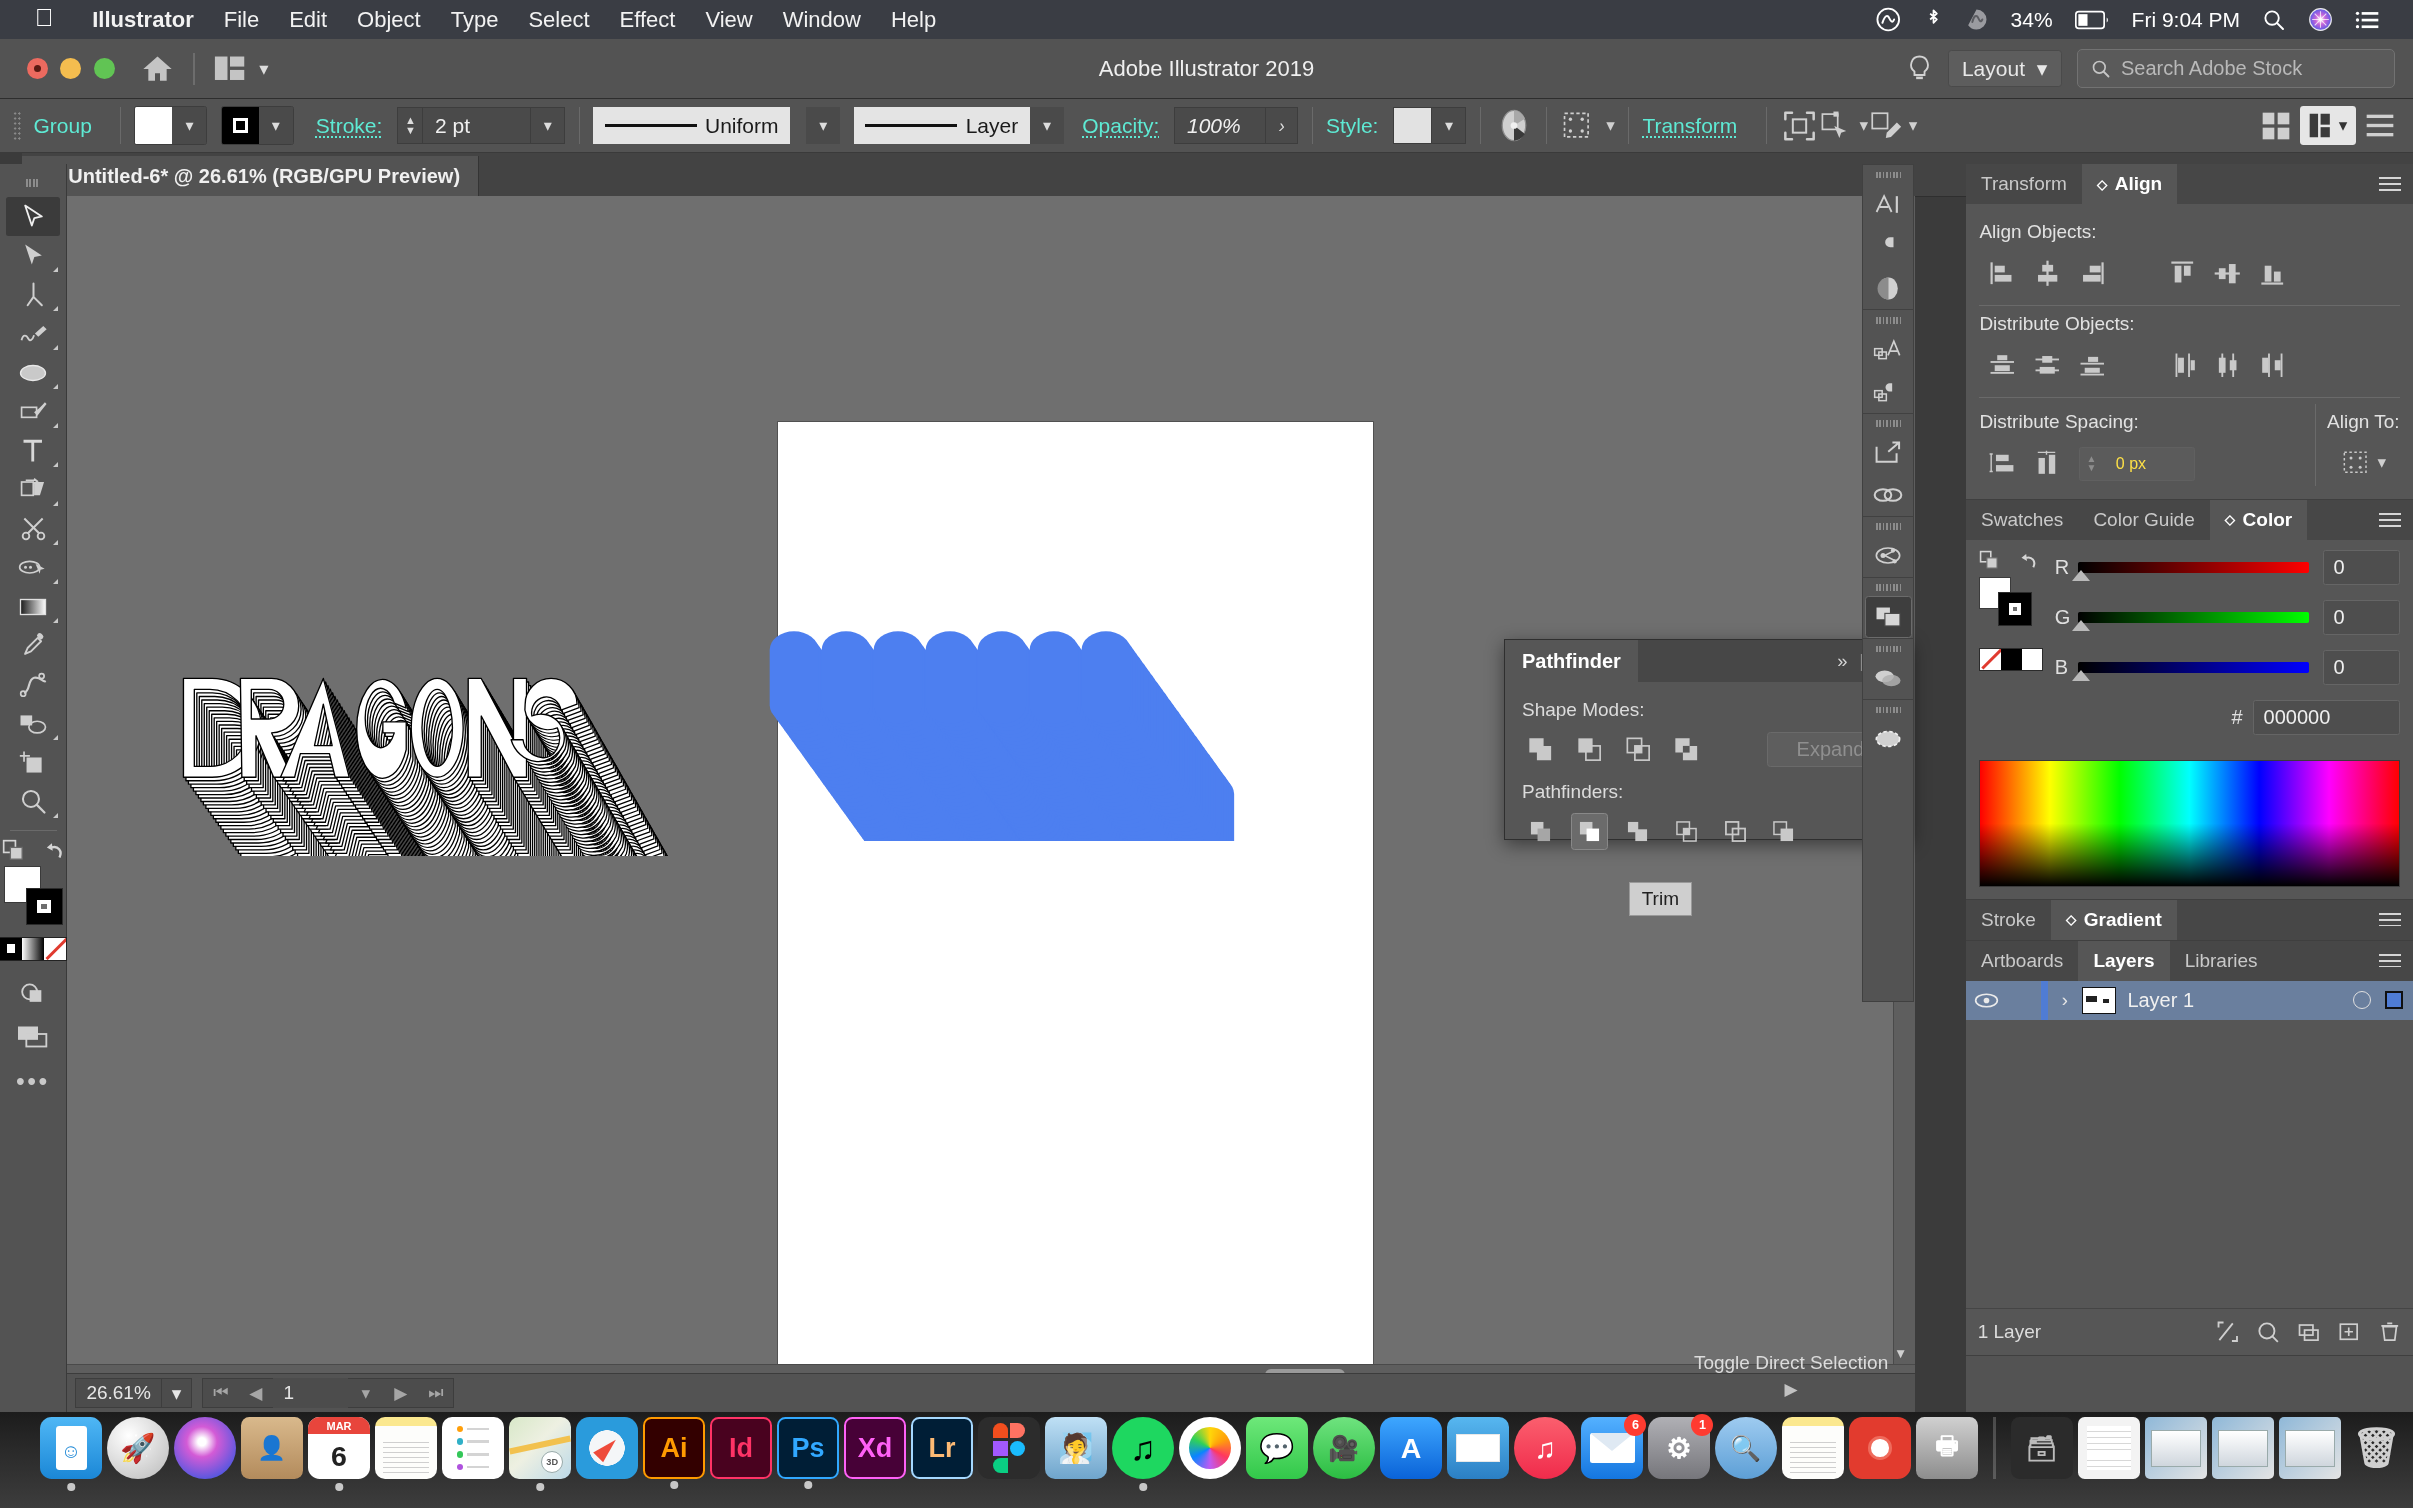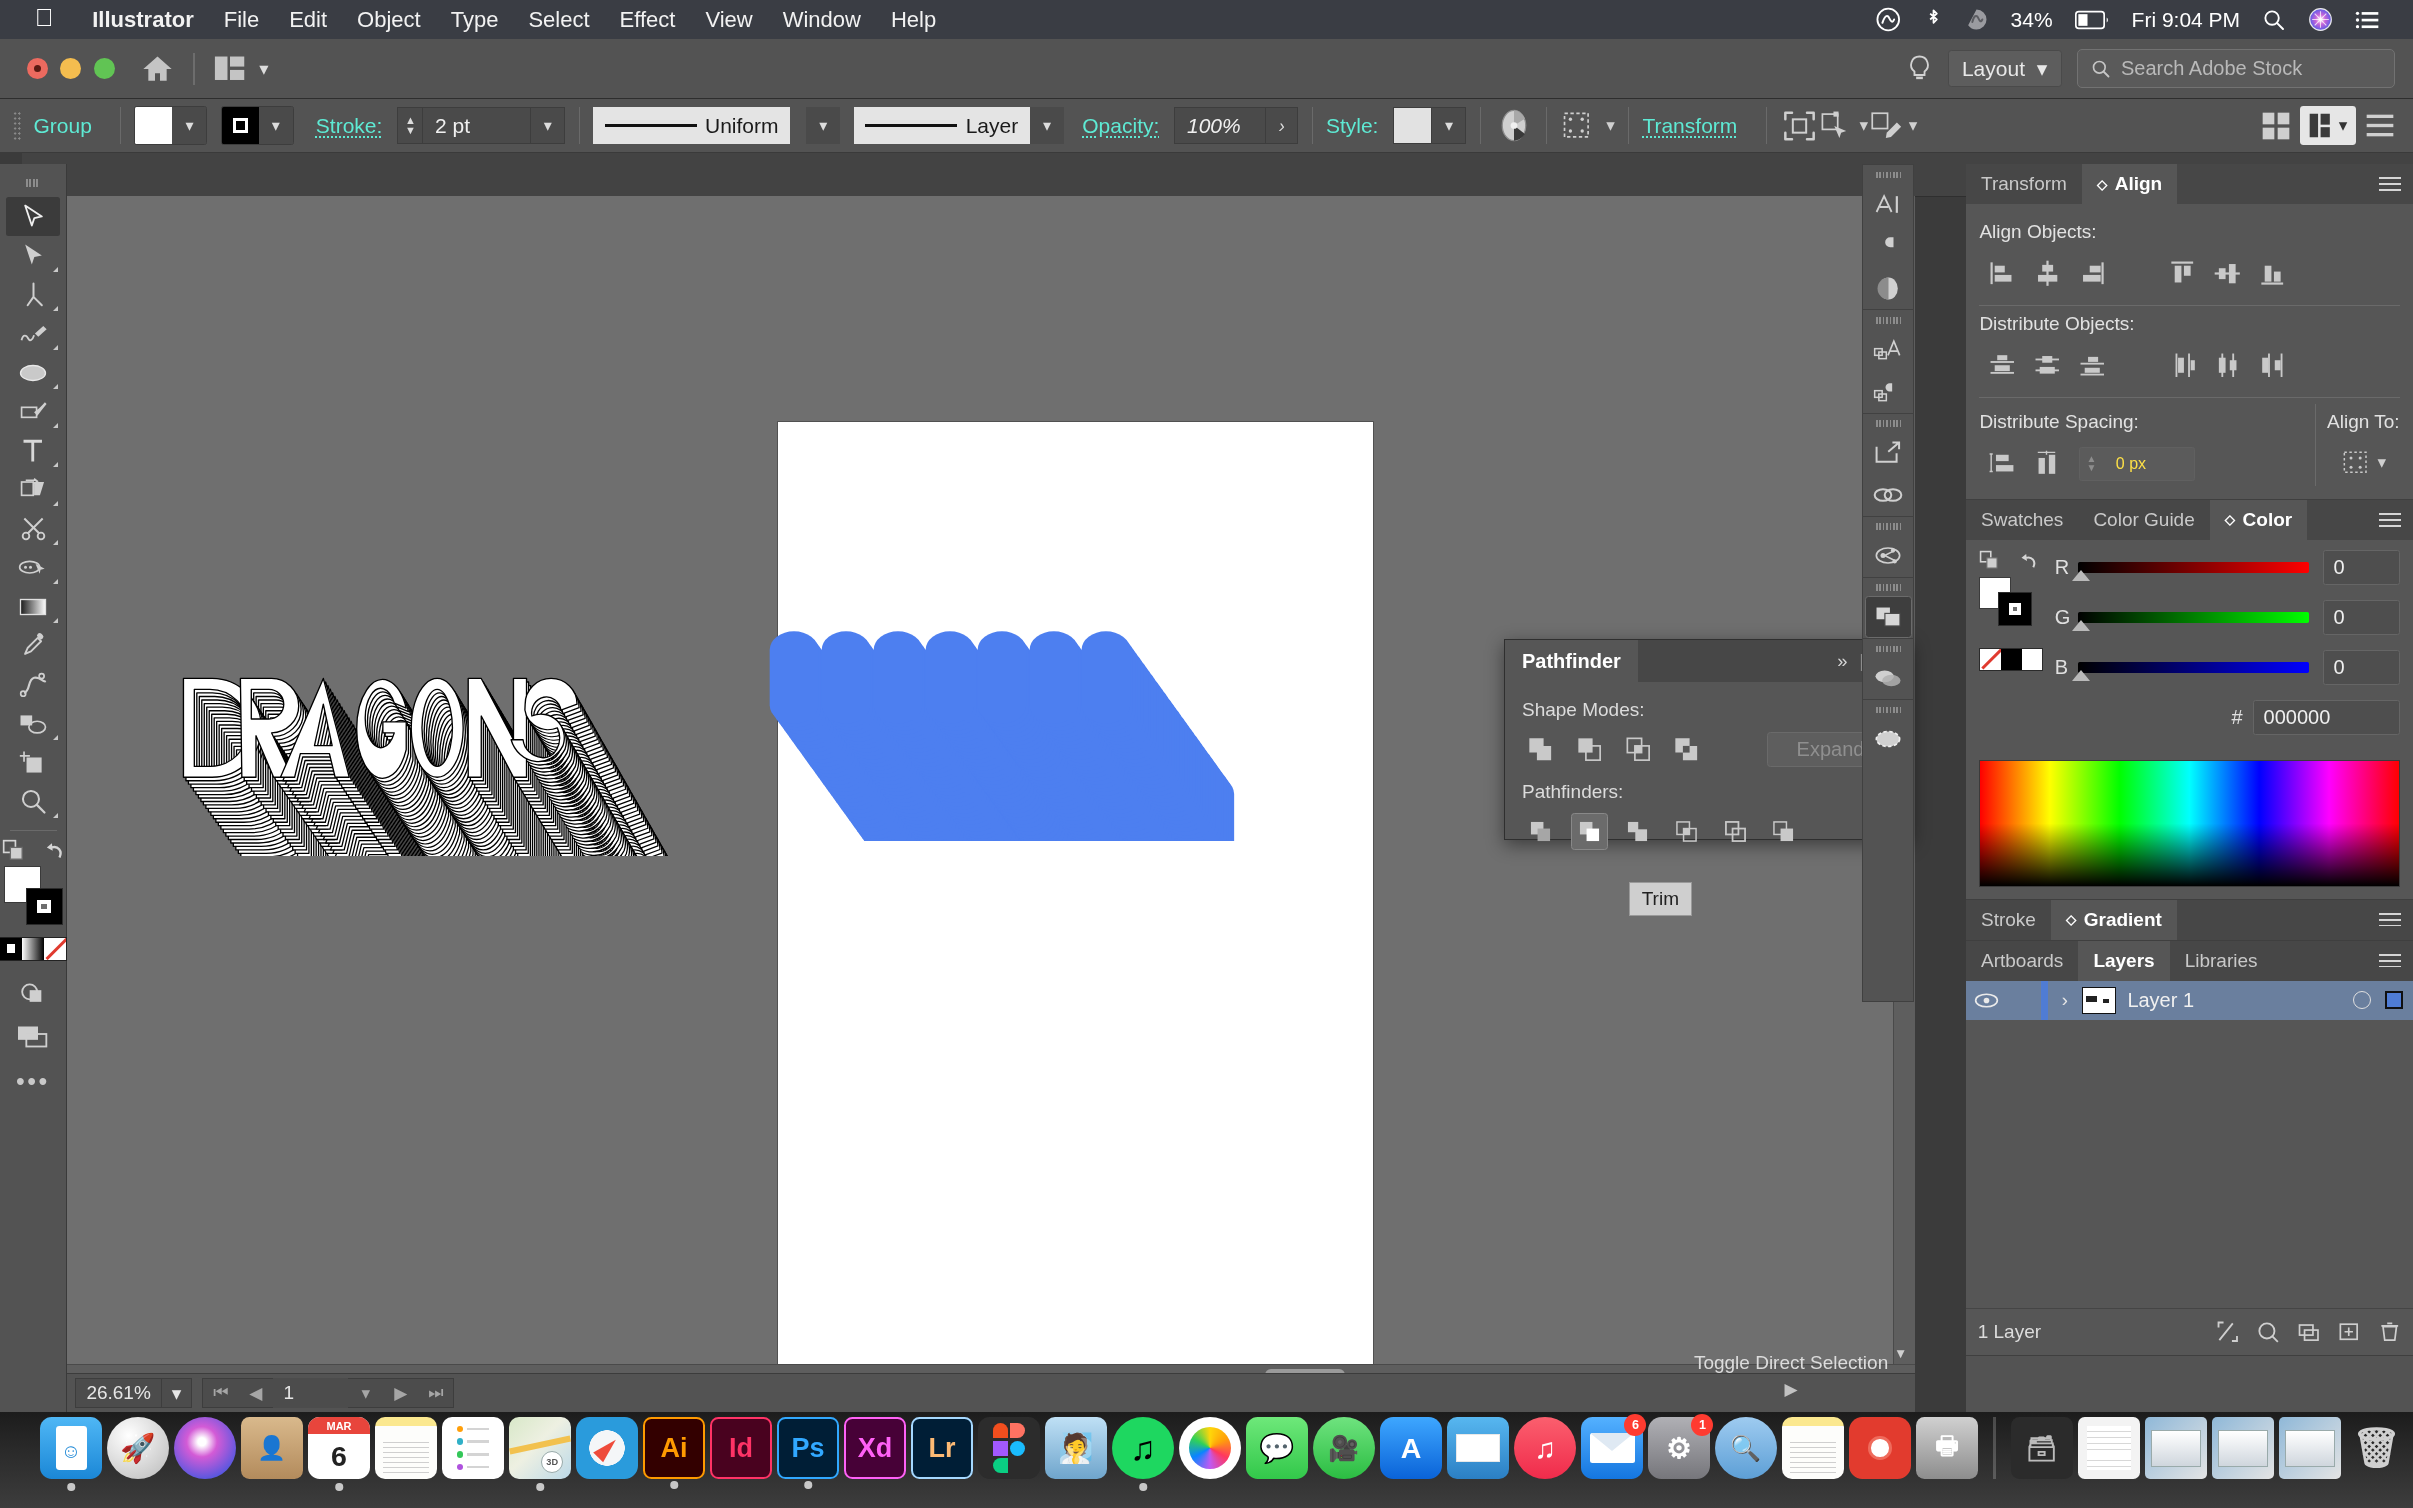--- a/index.html
+++ b/index.html
@@ -374,20 +374,21 @@
     </div>
     <div class="tb-div"></div>
     <div style="display:flex;align-items:center;gap:11.7px;">
       <svg width="34" height="28.5" viewBox="0 0 40 34">
           <rect x="2" y="3" width="15" height="28" fill="#c4c4c4"></rect>
           <rect x="20" y="3" width="17" height="12" fill="#c4c4c4"></rect>
           <rect x="20" y="19" width="17" height="12" fill="#c4c4c4"></rect>
         </svg>
       <span style="color:#dcdcdc;font-size:18.4px;">▾</span>
     </div>
+    <div class="app-title">Adobe Illustrator 2019</div>
     <div class="tb-right">
       <div>
         <svg width="27" height="28.5" viewBox="0 0 32 34">
             <path d="M16 3a10 10 0 0 0-6 18v4h12v-4a10 10 0 0 0-6-18z" fill="none" stroke="#d2d2d2" stroke-width="2.2"></path>
             <rect x="12" y="27" width="8" height="3" fill="#d2d2d2"></rect>
           </svg>
       </div>
       <div class="layout-btn">
         <span>Layout</span>
         <span>▾</span>
@@ -533,20 +534,24 @@
             <rect x="2" y="25" width="32" height="4" fill="#cfcfcf"></rect>
           </svg>
       </div>
     </div>
   </div>
 
   <div class="tabbar">
     <div class="lgrip">
         <i></i>
       </div>
+    <div class="doctab">
+      <span class="x">×</span>
+      <span>Untitled-6* @ 26.61% (RGB/GPU Preview)</span>
+    </div>
   </div>
 
   <div class="toolbar">
     <div class="tb-grip"></div>
 
     <div class="tool active">
       <svg width="25" height="28.5" viewBox="0 0 30 34">
           <path d="M5 3l20 13-9 2-3 9z" fill="none" stroke="#f0f0f0" stroke-width="2.2" stroke-linejoin="round"></path>
         </svg>
     </div>

